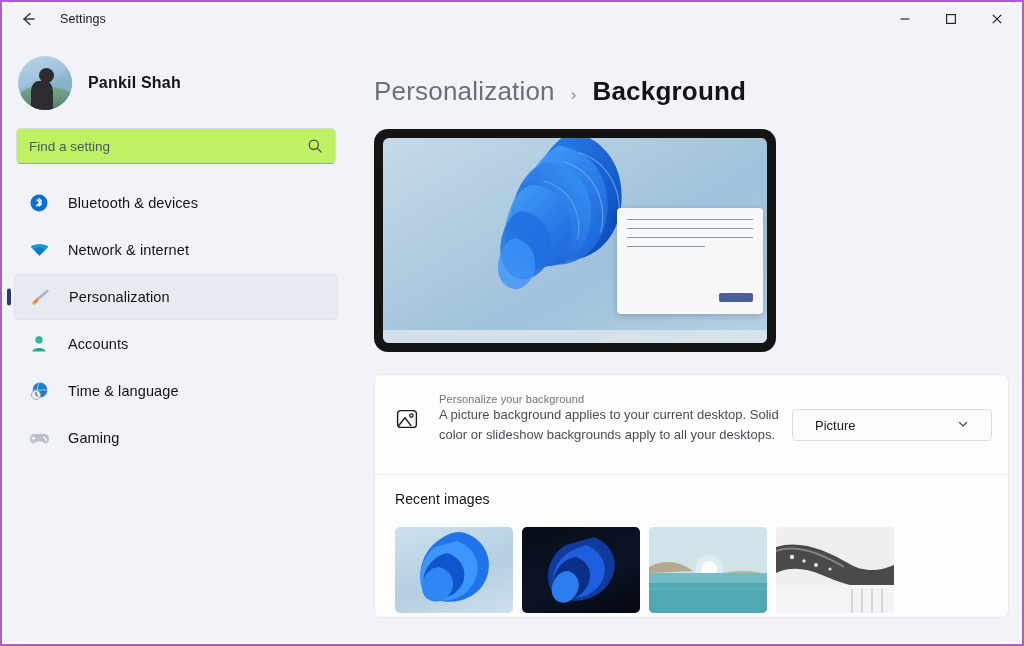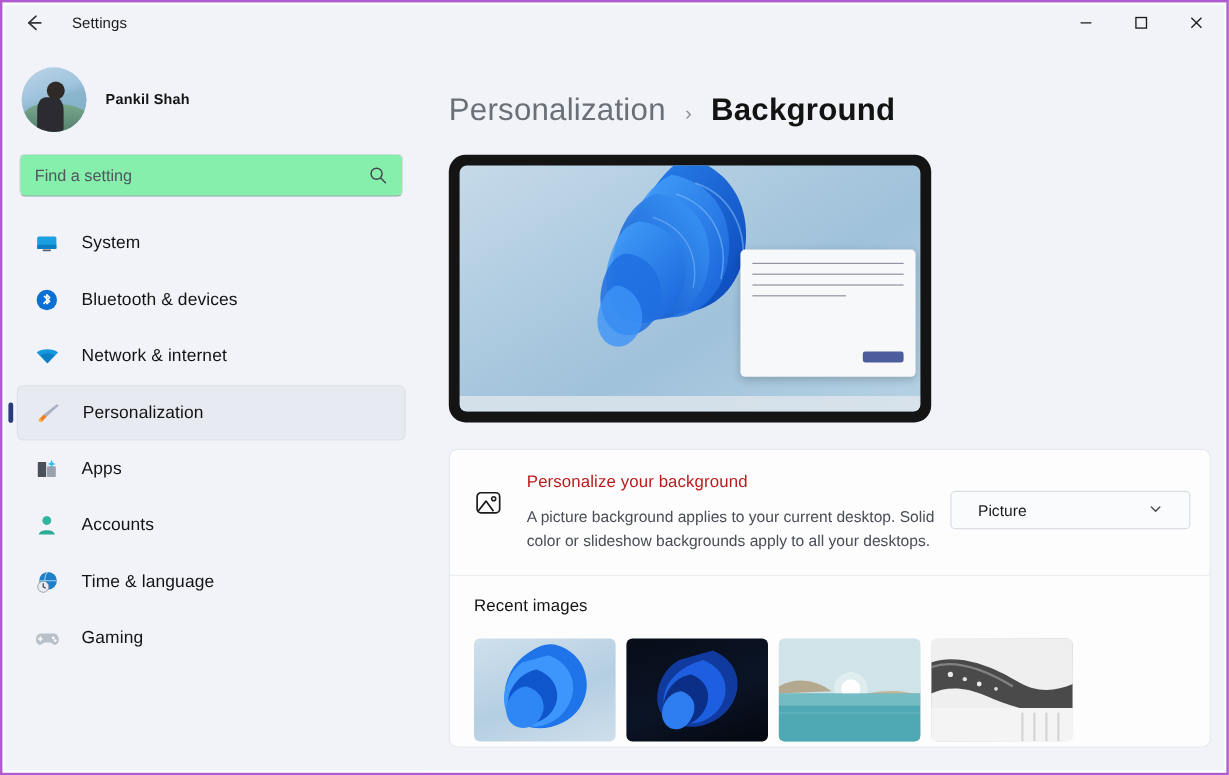--- a/index.html
+++ b/index.html
@@ -99,30 +99,30 @@
     background: #2f2a28;
   }
   .avatar .person-body {
     position: absolute; left: 24%; top: 46%;
     width: 40%; height: 56%;
     background: #2b2b31;
     border-radius: 34% 34% 4px 4px;
   }
   .profile-name {
     margin-left: 16px;
-    font-size: 12px;
+    font-size: 16px;
     font-weight: bold;
     color: #141414;
     letter-spacing: .2px;
   }
 
   .searchwrap { padding: 0 10px 0 12px; }
   .searchbox {
     height: 36px;
-    background: #86efac;
+    background: #bef264;
     border: 1px solid #d6dbe4;
     border-bottom: 1.6px solid #9aa2b1;
     border-radius: 5px;
     display: flex;
     align-items: center;
     padding: 0 12px;
   }
   .searchbox input {
     flex: 1;
     border: none; outline: none; background: transparent;
@@ -255,23 +255,23 @@
   .card-row {
     display: flex;
     align-items: flex-start;
     padding: 18px 16px 18px 20px;
     border-bottom: 1px solid #ecedf1;
     min-height: 100px;
   }
   .card-icon { flex: 0 0 40px; padding-top: 14px; }
   .card-text { flex: 1; padding-left: 4px; }
   .card-title {
-    font-size: 14px;
-    color: #b91c1c;
-    margin-bottom: 12px;
+    font-size: 11px;
+    color: #737373;
+    margin-bottom: 0;
     letter-spacing: .1px;
   }
   .card-desc {
     font-size: 13px;
     color: #494d55;
     line-height: 20px;
     max-width: 400px;
   }
   .card-control { flex: 0 0 200px; padding-top: 16px; position: relative; }
   .combo {
@@ -359,30 +359,20 @@
             <svg width="16" height="16" viewBox="0 0 16 16">
               <circle cx="6.8" cy="6.8" r="4.6" fill="none" stroke="#40454d" stroke-width="1.2"></circle>
               <path d="M10.3 10.3 L14.2 14.2" stroke="#40454d" stroke-width="1.2" stroke-linecap="round"></path>
             </svg>
           </span>
         </div>
       </div>
 
       <div class="navlist">
 
-        <div class="navitem">
-          <span class="nav-icon">
-            <svg width="20" height="20" viewBox="0 0 20 20">
-              <rect x="2" y="4" width="16" height="10.5" rx="1.4" fill="#1a9fe0"></rect>
-              <rect x="2" y="11" width="16" height="3.5" fill="#0d7fc0"></rect>
-              <rect x="6.5" y="15" width="7" height="1.4" rx=".6" fill="#5c6570"></rect>
-            </svg>
-          </span>
-          <span class="nav-label">System</span>
-        </div>
 
         <div class="navitem">
           <span class="nav-icon">
             <svg width="20" height="20" viewBox="0 0 20 20">
               <circle cx="10" cy="10" r="8.5" fill="#0b6fd4"></circle>
               <path d="M8 7 L12.4 11 L10 13 V5.6 L12.4 8 L7.6 12.8" fill="none" stroke="#fff" stroke-width="1.25" stroke-linejoin="round" stroke-linecap="round"></path>
             </svg>
           </span>
           <span class="nav-label">Bluetooth &amp; devices</span>
         </div>
@@ -401,30 +391,20 @@
           <span class="nav-icon">
             <svg width="21" height="21" viewBox="0 0 21 21">
               <path d="M17.6 2.6 L19 4 L8.8 13.2 L6.6 11.2 Z" fill="#a9b2c4"></path>
               <path d="M6.6 11.2 L8.8 13.2 L5.6 16.8 C4.2 18.4 2 17.5 2.4 15.5 Z" fill="#f08020"></path>
               <path d="M2.4 15.5 C2 17.5 4.2 18.4 5.6 16.8 L3.6 14.8 Z" fill="#fab24a"></path>
             </svg>
           </span>
           <span class="nav-label">Personalization</span>
         </div>
 
-        <div class="navitem">
-          <span class="nav-icon">
-            <svg width="20" height="20" viewBox="0 0 20 20">
-              <rect x="2.5" y="4" width="7" height="12.5" rx=".7" fill="#4a4f58"></rect>
-              <rect x="10.2" y="7.5" width="7.3" height="9" rx=".7" fill="#9aa1ac"></rect>
-              <path d="M14 2.2 L15 4.6 L17.4 5.6 L15 6.6 L14 9 L13 6.6 L10.6 5.6 L13 4.6 Z" fill="#2fc0f0"></path>
-            </svg>
-          </span>
-          <span class="nav-label">Apps</span>
-        </div>
 
         <div class="navitem">
           <span class="nav-icon">
             <svg width="20" height="20" viewBox="0 0 20 20">
               <circle cx="10" cy="5.8" r="3.6" fill="#2cab94"></circle>
               <path d="M3.4 17.5 C3.4 12.8 16.6 12.8 16.6 17.5 Z" fill="#2cab94"></path>
               <circle cx="10" cy="5.8" r="3.6" fill="#35c0a6" opacity=".55"></circle>
             </svg>
           </span>
           <span class="nav-label">Accounts</span>

